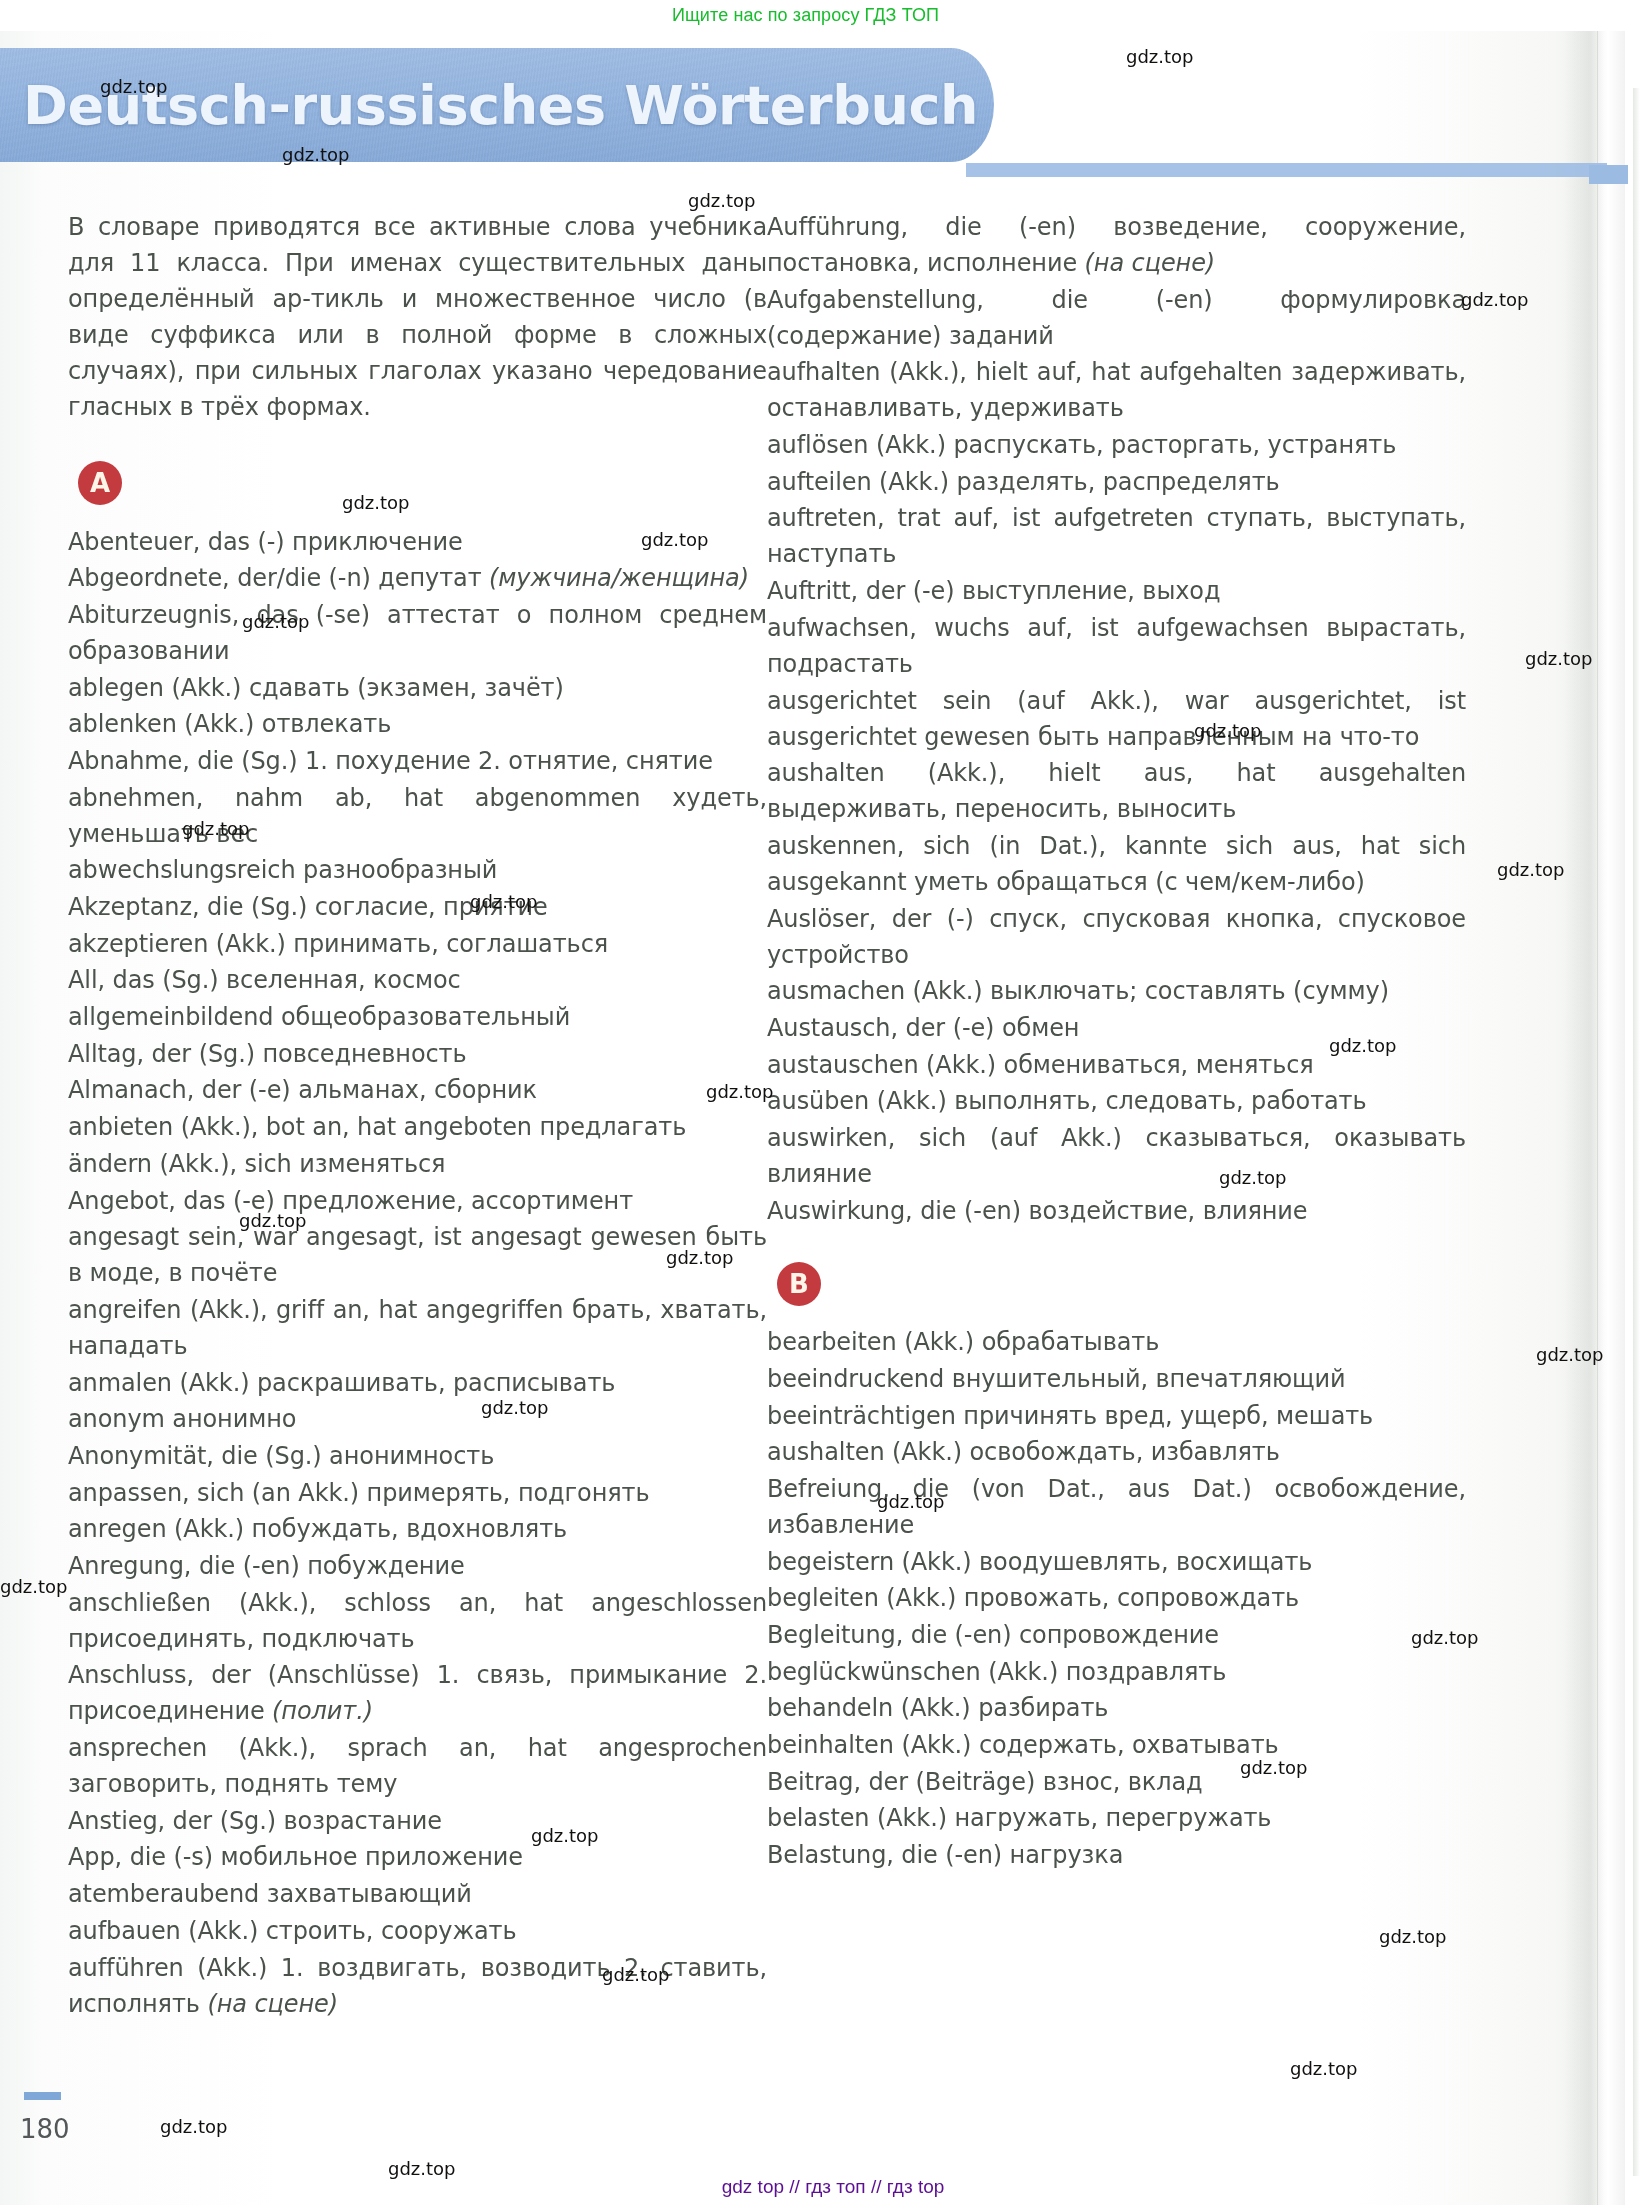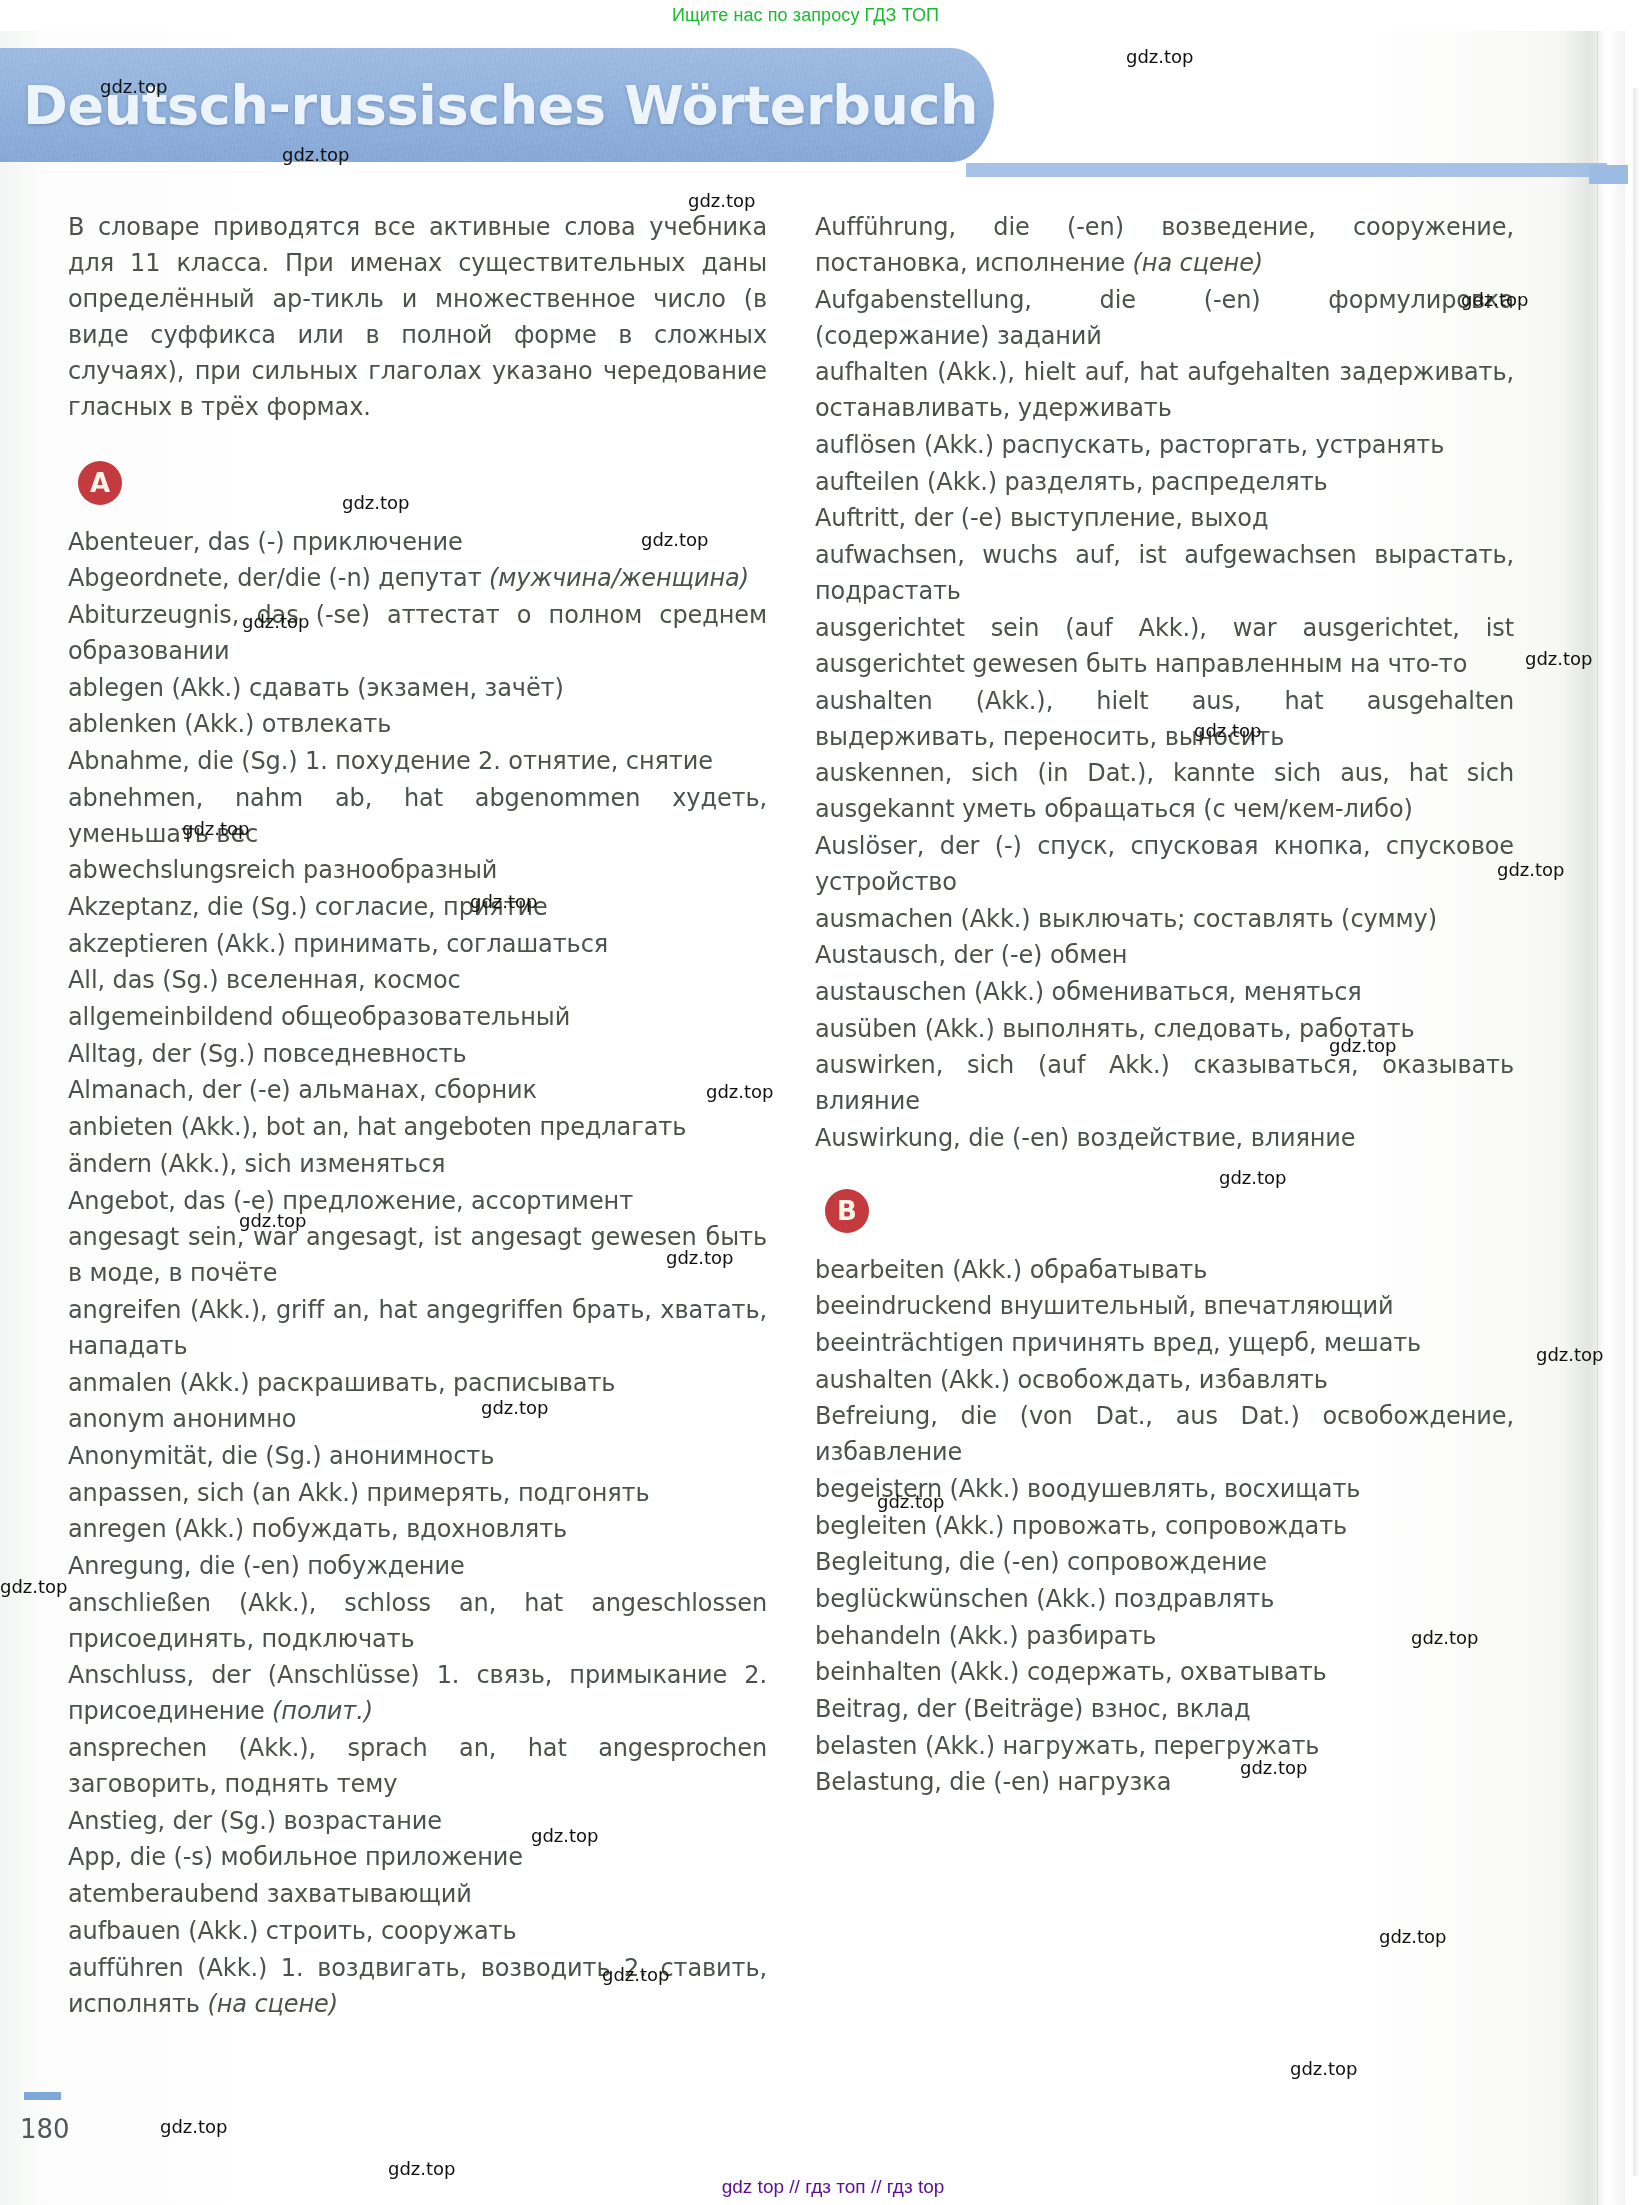--- a/index.html
+++ b/index.html
@@ -99,21 +99,20 @@
     width: 39px; height: 18.5px;
     background: #9cbbe3;
   }
 
   
   #columns {
     position: absolute;
     top: 178px; left: 0;
     width: 1646px;
     display: flex;
-    gap: 48px;
     padding-left: 68px;
     padding-right: 58px;
   }
   .column { width: 699px; }
 
   .intro, .entry {
     font-size: 24px;
     line-height: 36px;
     color: #4b524c;
     text-align: justify;
@@ -242,20 +241,21 @@
         </div>
     </div>
 
     <div class="column">
       <div id="right-entries-a">
           <p class="entry">Aufführung, die (-en) возведение, сооружение, постановка, исполнение <span class="it">(на сцене)</span></p>
           <p class="entry">Aufgabenstellung, die (-en) формулировка (содержание) заданий</p>
           <p class="entry">aufhalten (Akk.), hielt auf, hat aufgehalten задерживать, останавливать, удерживать</p>
           <p class="entry">auflösen (Akk.) распускать, расторгать, устранять</p>
           <p class="entry">aufteilen (Akk.) разделять, распределять</p>
+          <p class="entry">auftreten, trat auf, ist aufgetreten ступать, выступать, наступать</p>
           <p class="entry">Auftritt, der (-e) выступление, выход</p>
           <p class="entry">aufwachsen, wuchs auf, ist aufgewachsen вырастать, подрастать</p>
           <p class="entry">ausgerichtet sein (auf Akk.), war ausgerichtet, ist ausgerichtet gewesen быть направленным на что-то</p>
           <p class="entry">aushalten (Akk.), hielt aus, hat ausgehalten выдерживать, переносить, выносить</p>
           <p class="entry">auskennen, sich (in Dat.), kannte sich aus, hat sich ausgekannt уметь обращаться (с чем/кем-либо)</p>
           <p class="entry">Auslöser, der (-) спуск, спусковая кнопка, спусковое устройство</p>
           <p class="entry">ausmachen (Akk.) выключать; составлять (сумму)</p>
           <p class="entry">Austausch, der (-e) обмен</p>
           <p class="entry">austauschen (Akk.) обмениваться, меняться</p>
           <p class="entry">ausüben (Akk.) выполнять, следовать, работать</p>

